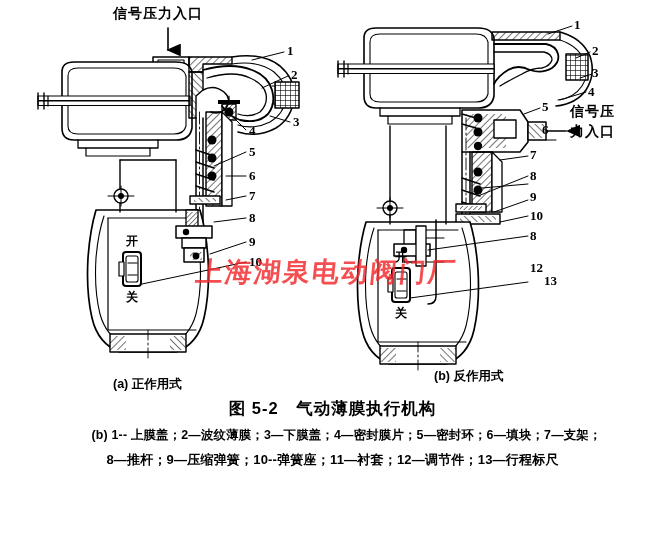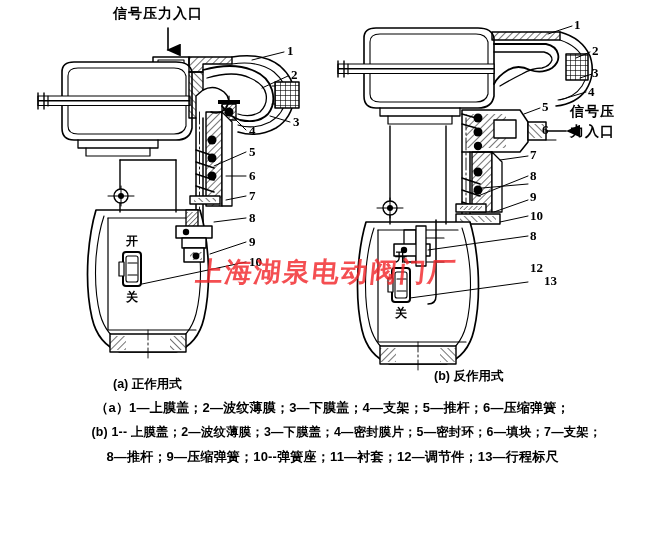--- a/index.html
+++ b/index.html
@@ -330,16 +330,16 @@
   <div class="lbl cn cn-state" style="left:395px;top:251px;">开</div>
   <div class="lbl cn cn-state" style="left:395px;top:307px;">关</div>
 
   <div class="watermark">上海湖泉电动阀门厂</div>
 
   <div class="subcap" style="left:113px;top:368px;margin-top:8px;">(a) 正作用式</div>
   <div class="subcap" style="left:434px;top:368px;">(b) 反作用式</div>
 </div>
 
 <div class="caption-block">
-  <div class="cap-line">（a）1—上膜盖；2—波纹薄膜；3—下膜盖；4—支架；5—推杆；6—压缩弹簧；</div>
+  <div class="cap-title">图 5-2　气动薄膜执行机构</div>
   <div class="cap-line wide">(b) 1-- 上膜盖；2—波纹薄膜；3—下膜盖；4—密封膜片；5—密封环；6—填块；7—支架；</div>
   <div class="cap-line">8—推杆；9—压缩弹簧；10--弹簧座；11—衬套；12—调节件；13—行程标尺</div>
 </div>
 
 </body></html>

